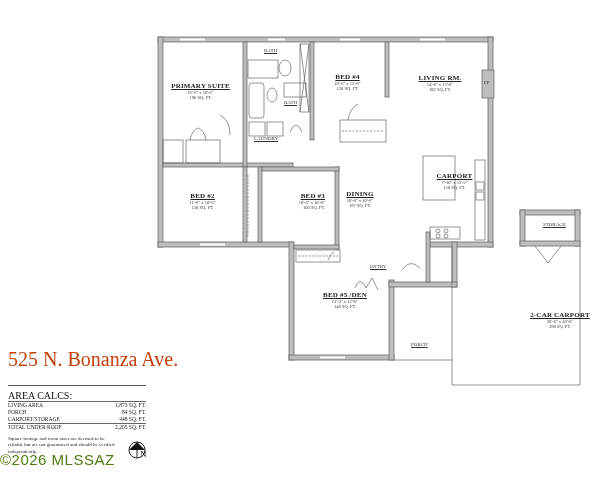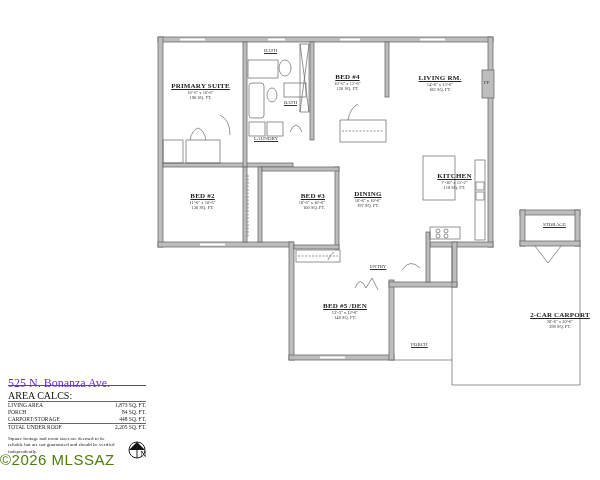--- a/index.html
+++ b/index.html
@@ -2,21 +2,21 @@
 <html><head>
   <meta charset="utf-8">
   <style>
     html, body { margin: 0; padding: 0; background: #ffffff; }
     body { width: 600px; height: 480px; position: relative; overflow: hidden; font-family: "Liberation Serif", serif; color: #222; }
     svg.plan { position: absolute; left: 0; top: 0; }
     .room-label { position: absolute; text-align: center; line-height: 1.15; }
     .room-name { font-size: 7px; text-decoration: underline; letter-spacing: 0.2px; color: #222; display: block; font-weight: bold; }
     .room-dim { font-size: 4.5px; color: #333; display: block; }
     .small-label { position: absolute; font-size: 5px; text-decoration: underline; color: #333; }
-    .address { position: absolute; left: 8px; top: 376px; font-size: 12px; color: #6d28d9; }
+    .address { position: absolute; left: 8px; top: 348px; font-size: 20px; color: #c2410c; }
     .address-rule { position: absolute; left: 8px; top: 385px; width: 138px; height: 1px; background: #555; }
     .calcs-title { position: absolute; left: 8px; top: 390px; font-size: 10px; color: #111; }
     .calcs-rule { position: absolute; left: 8px; width: 138px; height: 1px; background: #666; }
     .calc-row { position: absolute; left: 8px; width: 138px; font-size: 5.5px; display: flex; justify-content: space-between; color: #222; }
     .disclaimer { position: absolute; left: 8px; top: 436px; width: 110px; font-size: 5px; line-height: 1.25; color: #222; }
     .copyright { position: absolute; left: 0px; top: 451px; font-size: 15px; font-family: "Liberation Sans", sans-serif; color: #4d7c0f; letter-spacing: 0.5px; }
     .compass { position: absolute; left: 128px; top: 440px; width: 22px; height: 22px; }
   </style>
 </head>
 <body>
@@ -130,31 +130,31 @@
 <div class="room-label" style="left:175px; top:192px; width:55px;text-align:center;">
   <span class="room-name">BED #2</span>
   <span class="room-dim">11'-6" x 10'-6"</span>
   <span class="room-dim">130 SQ. FT.</span>
 </div>
 <div class="room-label" style="left:270px; top:192px; width:55px;text-align:right;">
   <span class="room-name">BED #3</span>
   <span class="room-dim">10'-6" x 10'-6"</span>
   <span class="room-dim">100 SQ. FT.</span>
 </div>
-<div class="room-label" style="left:343px; top:190px; width:50px;">
+<div class="room-label" style="left:335px; top:190px; width:50px;">
   <span class="room-name">DINING</span>
   <span class="room-dim">10'-6" x 10'-6"</span>
   <span class="room-dim">197 SQ. FT.</span>
 </div>
 <div class="room-label" style="left:432px; top:172px; width:45px;">
-  <span class="room-name">KITCHEN</span>
+  <span class="room-name">CARPORT</span>
   <span class="room-dim">7'-10" x 15'-2"</span>
   <span class="room-dim">118 SQ. FT.</span>
 </div>
-<div class="room-label" style="left:310px; top:302px; width:70px;">
+<div class="room-label" style="left:310px; top:291px; width:70px;">
   <span class="room-name">BED #5 /DEN</span>
   <span class="room-dim">13'-3" x 12'-6"</span>
   <span class="room-dim">148 SQ. FT.</span>
 </div>
 <div class="room-label" style="left:485px; top:311px; width:70px;margin-left:40px;">
   <span class="room-name">2-CAR CARPORT</span>
   <span class="room-dim">20'-6" x 20'-6"</span>
   <span class="room-dim">398 SQ. FT.</span>
 </div>
 

